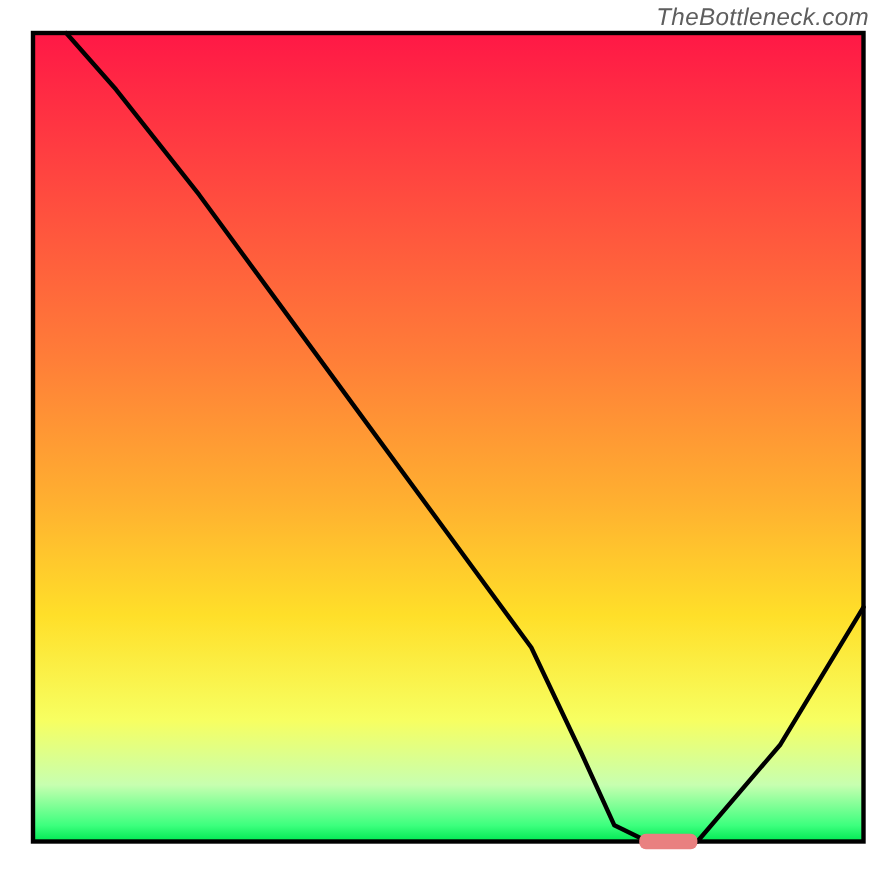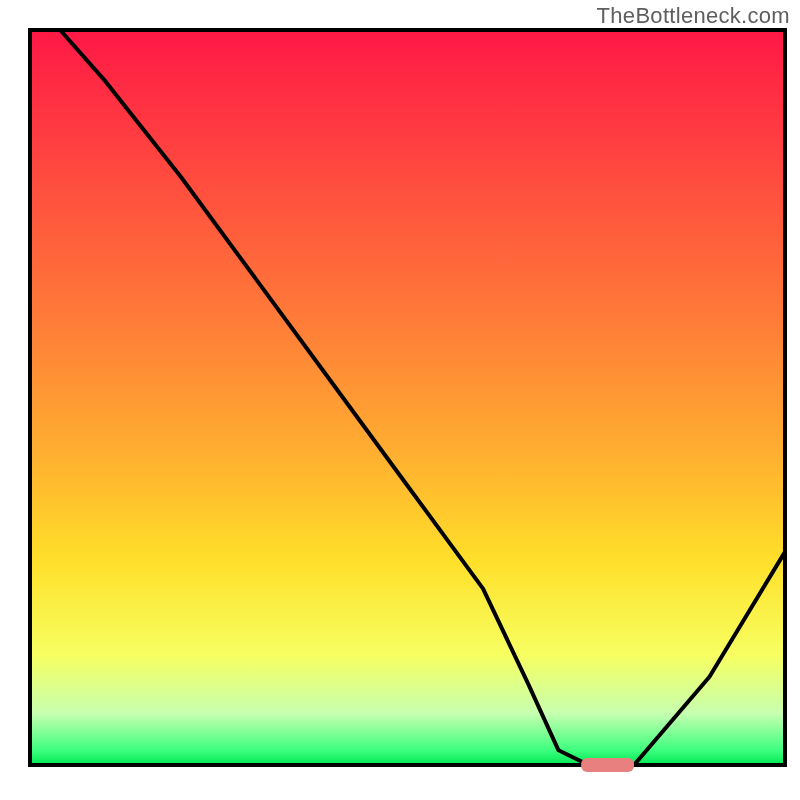--- a/index.html
+++ b/index.html
@@ -7,20 +7,21 @@
     padding: 0;
     width: 800px;
     height: 800px;
     background: #ffffff;
     overflow: hidden;
   }
   .chart-wrap {
     position: relative;
     width: 800px;
     height: 584px;
+    font-style: italic;
   }
   .watermark {
     position: absolute;
     top: 3px;
     right: 10px;
     font-family: Arial, Helvetica, sans-serif;
     font-size: 22px;
     font-weight: 500;
     color: #5e5e5e;
     letter-spacing: 0.3px;

